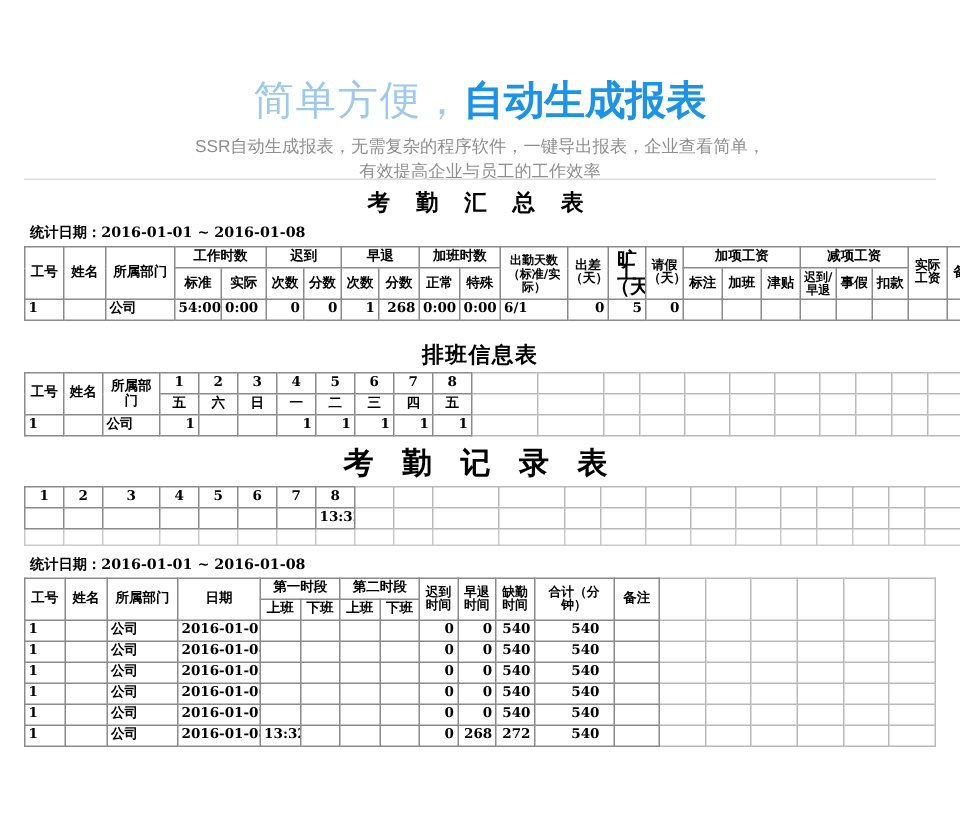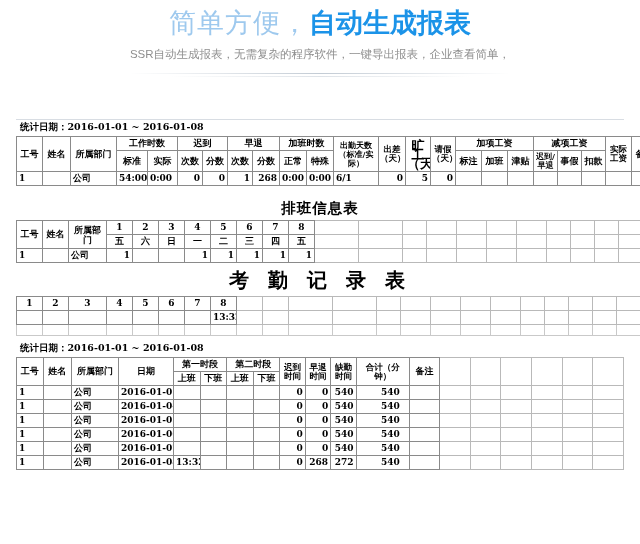--- a/index.html
+++ b/index.html
@@ -6,21 +6,21 @@
   body{
     width:640px;height:544px;overflow:hidden;background:#ffffff;
     font-family:"Liberation Sans","DejaVu Sans",sans-serif;
     color:#111;
   }
   .page{position:relative;width:640px;height:544px;}
 
   
   .hero{padding-top:6px;text-align:center;}
   .hero-title{
-    font-size:27px;line-height:34px;letter-spacing:1px;white-space:nowrap;
+    font-size:27px;line-height:34px;letter-spacing:1px;white-space:nowrap;margin-top:44px;
   }
   .hero-title .t-light{color:#9ec9ee;font-weight:400;}
   .hero-title .t-bold{color:#1b93e8;font-weight:bold;letter-spacing:0px;}
   .hero-sub{
     margin-top:6px;color:#8e8e8e;font-size:11.5px;line-height:17px;
     font-weight:400;
   }
   .hero-rule{
     margin:10px auto 0 auto;width:380px;height:1px;
     background:linear-gradient(to right,rgba(190,200,210,0),rgba(175,186,198,.75),rgba(190,200,210,0));
@@ -71,27 +71,29 @@
 <body>
 
 <div class="page">
 
   <div class="hero">
     <div class="hero-title">
       <span class="t-light">简单方便，</span><span class="t-bold">自动生成报表</span>
     </div>
     <div class="hero-sub">
       <div>SSR自动生成报表，无需复杂的程序软件，一键导出报表，企业查看简单，</div>
+      <div>有效提高企业与员工的工作效率</div>
     </div>
     <div class="hero-rule"></div>
     <div class="hero-rule second"></div>
   </div>
 
   <div class="sheet">
 
+    <div class="rep-title">考 勤 汇 总 表</div>
     <div class="meta left">
       <span>统计日期：</span><span>2016-01-01</span>
       <span>~</span>
       <span>2016-01-08</span>
     </div>
     <table class="grid">
       <colgroup>
         <col style="width:26px">
           <col style="width:28px">
           <col style="width:46px">

